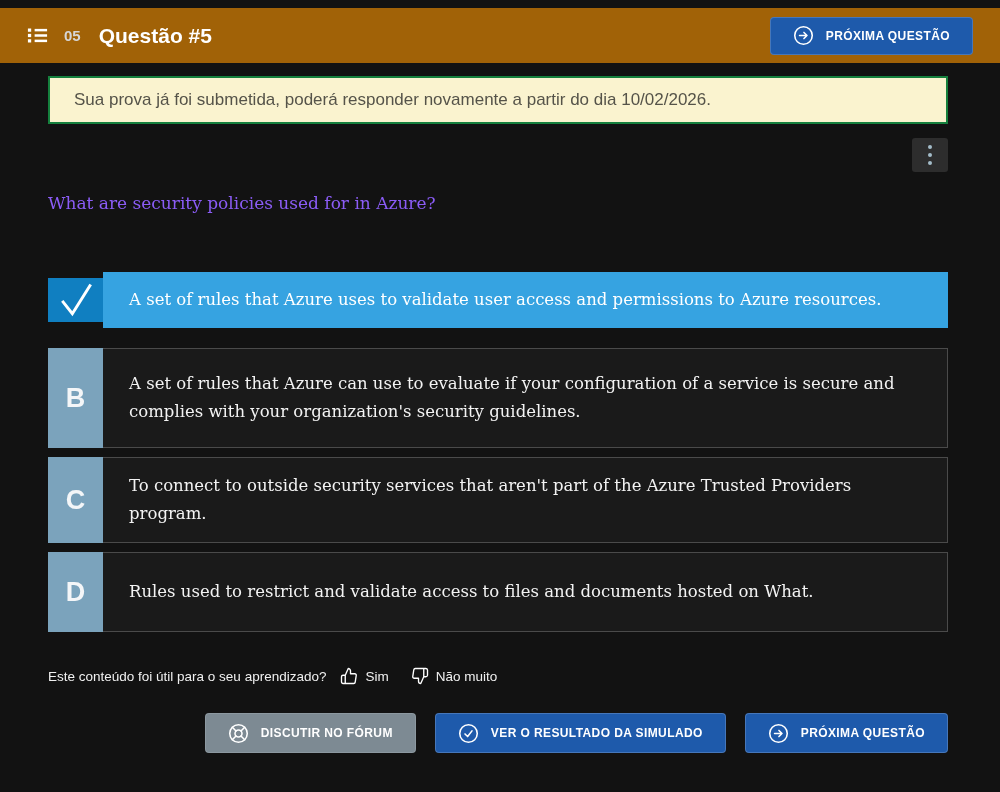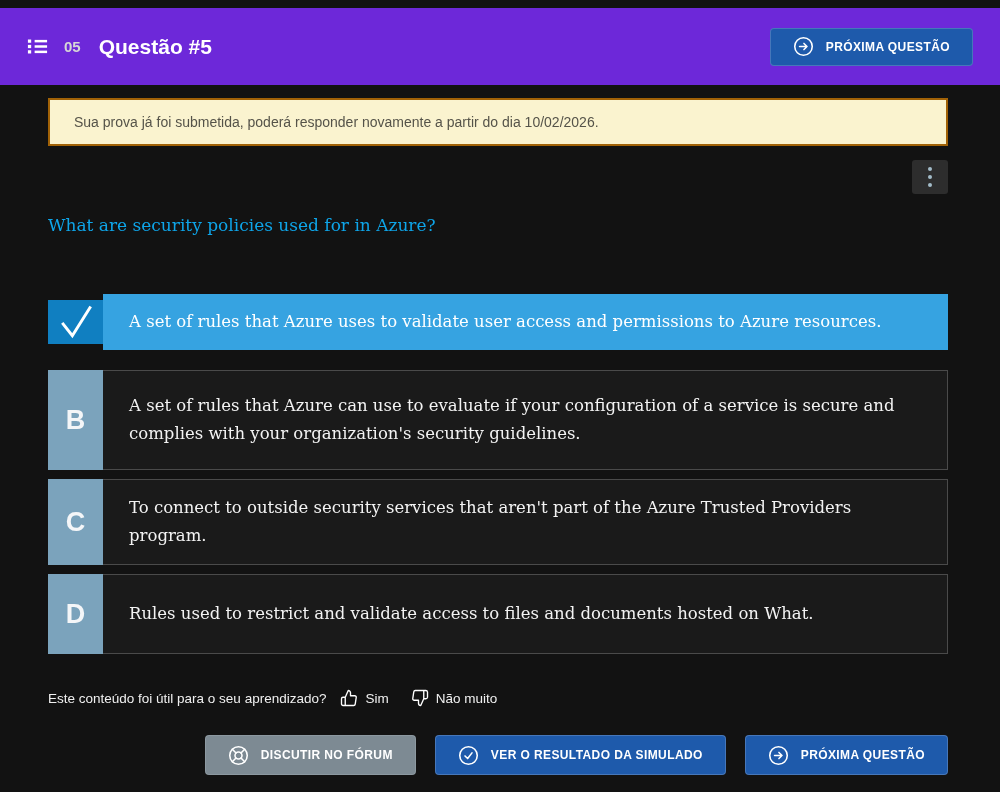--- a/index.html
+++ b/index.html
@@ -6,22 +6,22 @@
   html, body { width: 1000px; height: 792px; overflow: hidden; }
   body {
     background: #121212;
     font-family: "Liberation Sans", sans-serif;
     color: #fff;
   }
 
   
   .top-gap { height: 8px; background: #121212; }
   .header {
-    height: 77px;
-    background: #6d28d9;
+    height: 55px;
+    background: #a16207;
     display: flex;
     align-items: center;
     padding: 0 27px 0 22px;
   }
   .menu-btn {
     width: 30px; height: 30px;
     display: flex; align-items: center; justify-content: center;
     cursor: pointer;
   }
   .q-number {
@@ -58,26 +58,26 @@
   .btn-gray { background: #7d8a93; border-color: rgba(255,255,255,0.12); }
   .btn svg { flex: 0 0 auto; }
 
   
   .content { padding: 0 52px 0 48px; }
 
   .banner {
     margin-top: 13px;
     min-height: 48px;
     background: #faf3cf;
-    border: 2px solid #a16207;
+    border: 2px solid #15803d;
     display: flex;
     align-items: center;
     padding: 0 24px;
     color: #555349;
-    font-size: 14px;
+    font-size: 17px;
   }
 
   .dots-row {
     margin-top: 14px;
     display: flex;
     justify-content: flex-end;
   }
   .dots-btn {
     width: 36px; height: 34px;
     background: #2d2d2d;
@@ -93,21 +93,21 @@
     width: 4px; height: 4px;
     border-radius: 50%;
     background: #a3bcc9;
     display: block;
   }
 
   .question {
     margin-top: 21px;
     font-family: "DejaVu Serif", "Liberation Serif", serif;
     font-size: 17px;
-    color: #0ea5e9;
+    color: #8b5cf6;
   }
 
   .options { margin-top: 48px; }
   .option {
     display: flex;
     align-items: stretch;
     margin-bottom: 9px;
     cursor: pointer;
   }
   .option-badge {

